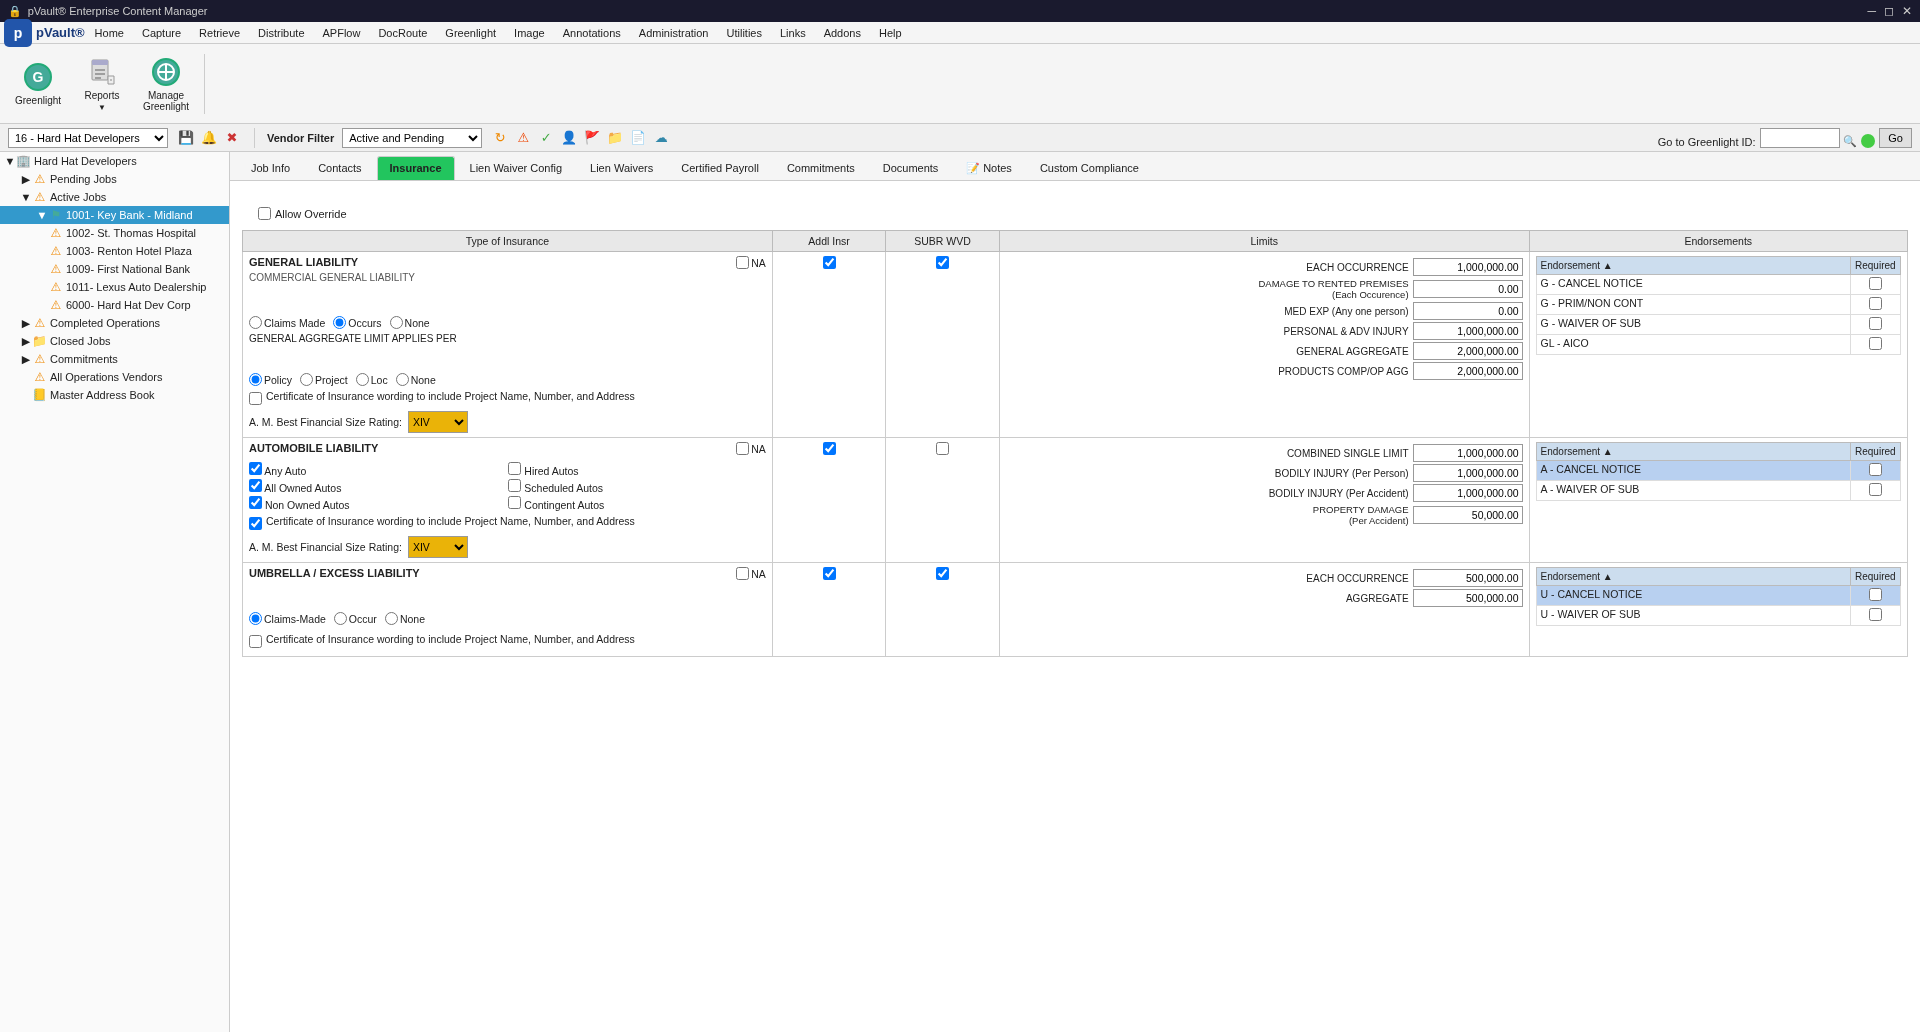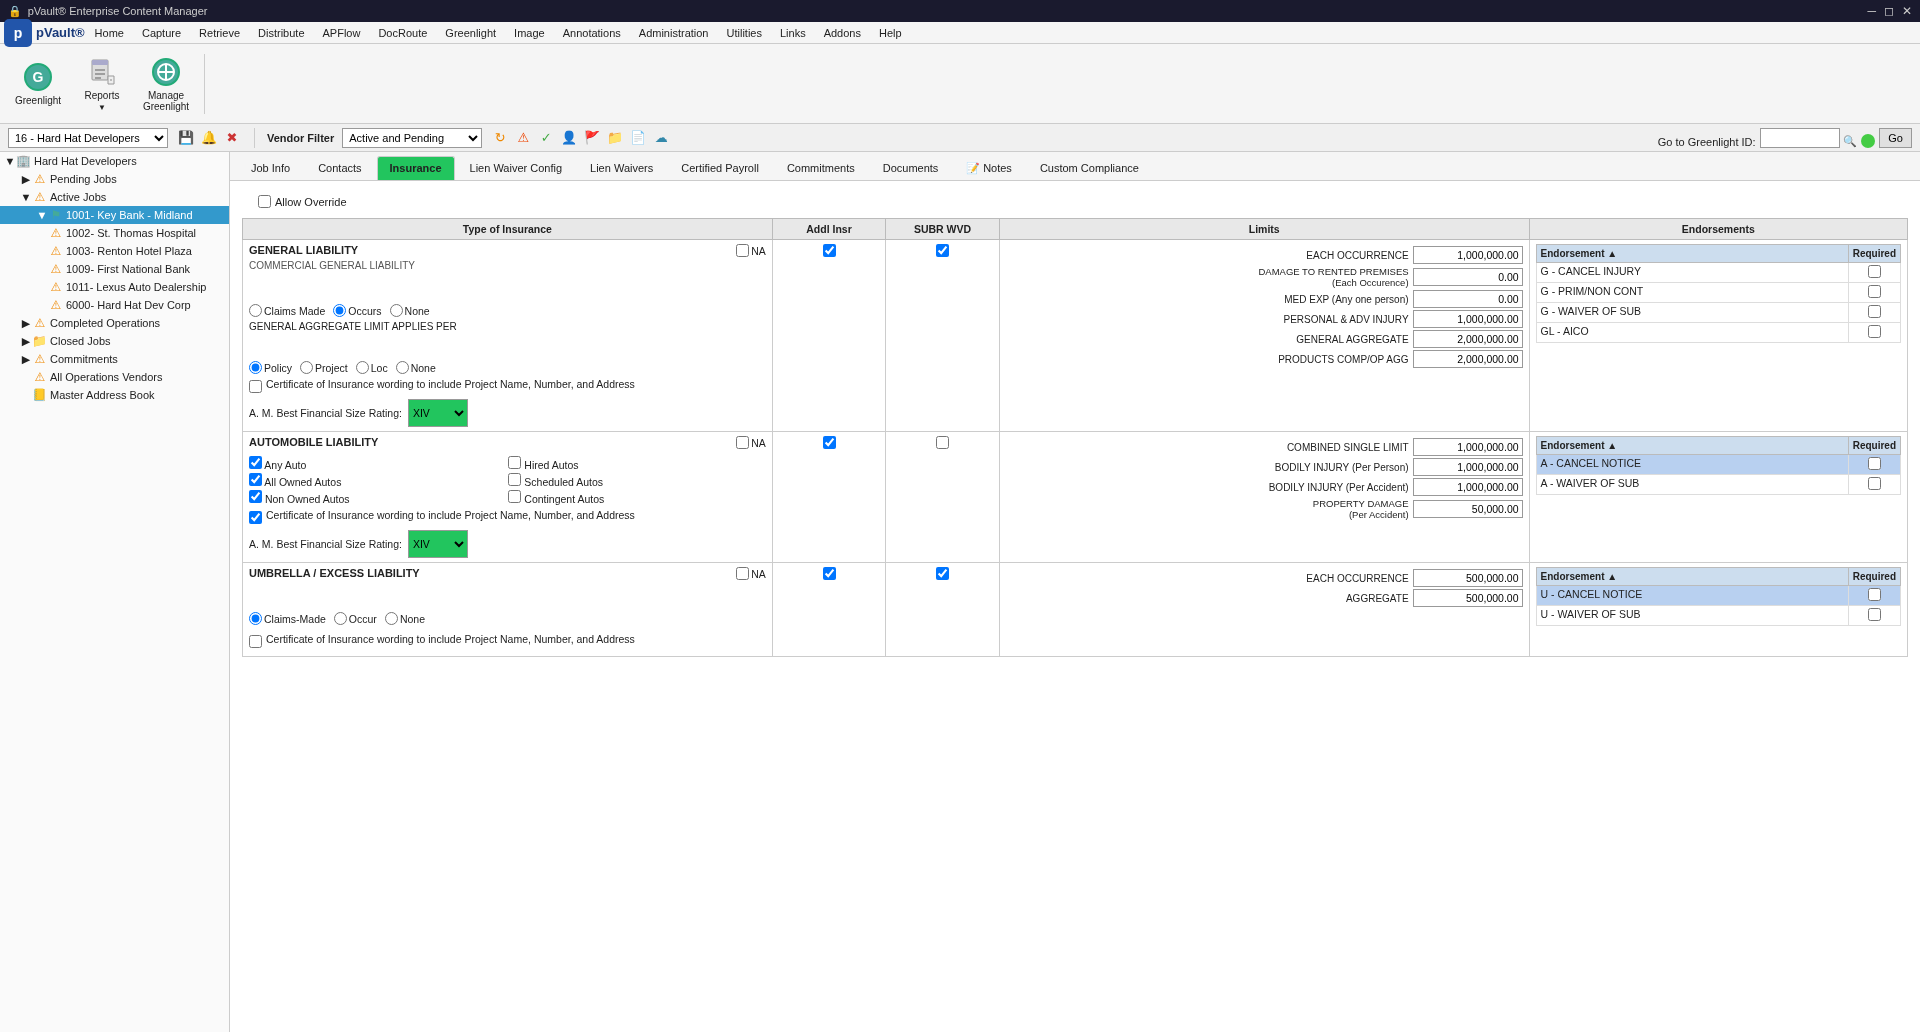--- a/index.html
+++ b/index.html
@@ -57,40 +57,40 @@
     .tab.active { background: #22c55e; border-color: #ccc; border-bottom-color: white; font-weight: bold; }
     
     
     #insurance-content { padding: 10px 12px; }
     
     
     .template-row { display: flex; align-items: center; gap: 8px; margin-bottom: 6px; }
     .template-label { font-size: 11px; font-weight: bold; }
     .template-select { height: 22px; font-size: 11px; border: 1px solid #999; background: white; padding: 0 4px; width: 220px; }
     .select-templates-btn { padding: 2px 10px; font-size: 11px; border: 1px solid #999; background: #e8e8e8; cursor: pointer; border-radius: 2px; }
-    .allow-override-row { display: flex; align-items: center; gap: 4px; margin-left: 16px; margin-top: 4px; }
+    .allow-override-row { display: flex; align-items: center; gap: 4px; margin-left: 16px; margin-top: 16px; }
     
     
     .ins-table { width: 100%; border-collapse: collapse; margin-top: 8px; font-size: 10.5px; }
-    .ins-table th { background: #e8e8e8; border: 1px solid #bbb; padding: 4px 6px; text-align: center; font-weight: bold; font-size: 10.5px; }
+    .ins-table th { background: #e8e8e8; border: 1px solid #bbb; padding: 4px 6px; text-align: center; font-weight: normal; font-size: 10.5px; }
     .ins-table td { border: 1px solid #ccc; padding: 4px 6px; vertical-align: top; }
     
     .section-header { font-weight: bold; font-size: 11px; margin-bottom: 4px; }
     .sub-header { font-size: 10px; color: #555; margin-bottom: 4px; }
     
     .radio-group { display: flex; gap: 8px; align-items: center; margin: 2px 0; }
     .radio-group label { display: flex; align-items: center; gap: 2px; cursor: pointer; font-size: 10.5px; margin-top: 27px; }
     .cert-checkbox { display: flex; align-items: flex-start; gap: 4px; margin: 4px 0; font-size: 10.5px; }
     
     .limit-row { display: flex; align-items: center; justify-content: space-between; margin: 2px 0; }
     .limit-label { text-align: right; font-size: 10px; flex: 1; padding-right: 4px; }
     .limit-input { width: 110px; height: 18px; border: 1px solid #999; font-size: 10.5px; text-align: right; padding: 0 3px; }
     
     .am-best-row { display: flex; align-items: center; gap: 6px; margin-top: 6px; font-size: 10.5px; }
-    .am-best-select { height: 28px; font-size: 10.5px; border: 1px solid #999; background: #22c55e; width: 60px; }
+    .am-best-select { height: 22px; font-size: 10.5px; border: 1px solid #999; background: #eab308; width: 60px; }
     
     
     .end-table { width: 100%; border-collapse: collapse; font-size: 10.5px; }
     .end-table th { background: #cde; border: 1px solid #bbb; padding: 3px 4px; text-align: left; font-size: 10px; }
     .end-table td { border: 1px solid #ddd; padding: 2px 4px; font-size: 10.5px; }
     .end-row-highlight { background: #b8d0f0; }
     
     .checkbox-cell { text-align: center; }
     input[type="checkbox"] { cursor: pointer; }
     input[type="radio"] { cursor: pointer; }
@@ -402,21 +402,21 @@
             <td>
               <table class="end-table">
                 <thead>
                   <tr>
                     <th>Endorsement <span>▲</span></th>
                     <th style="width:50px;">Required</th>
                   </tr>
                 </thead>
                 <tbody>
                   <tr>
-                    <td>G - CANCEL INJURY</td>
+                    <td>G - CANCEL NOTICE</td>
                     <td class="checkbox-cell"><input type="checkbox" style=""></td>
                   </tr>
                   <tr>
                     <td>G - PRIM/NON CONT</td>
                     <td class="checkbox-cell"><input type="checkbox" style=""></td>
                   </tr>
                   <tr>
                     <td>G - WAIVER OF SUB</td>
                     <td class="checkbox-cell"><input type="checkbox" style=""></td>
                   </tr>

